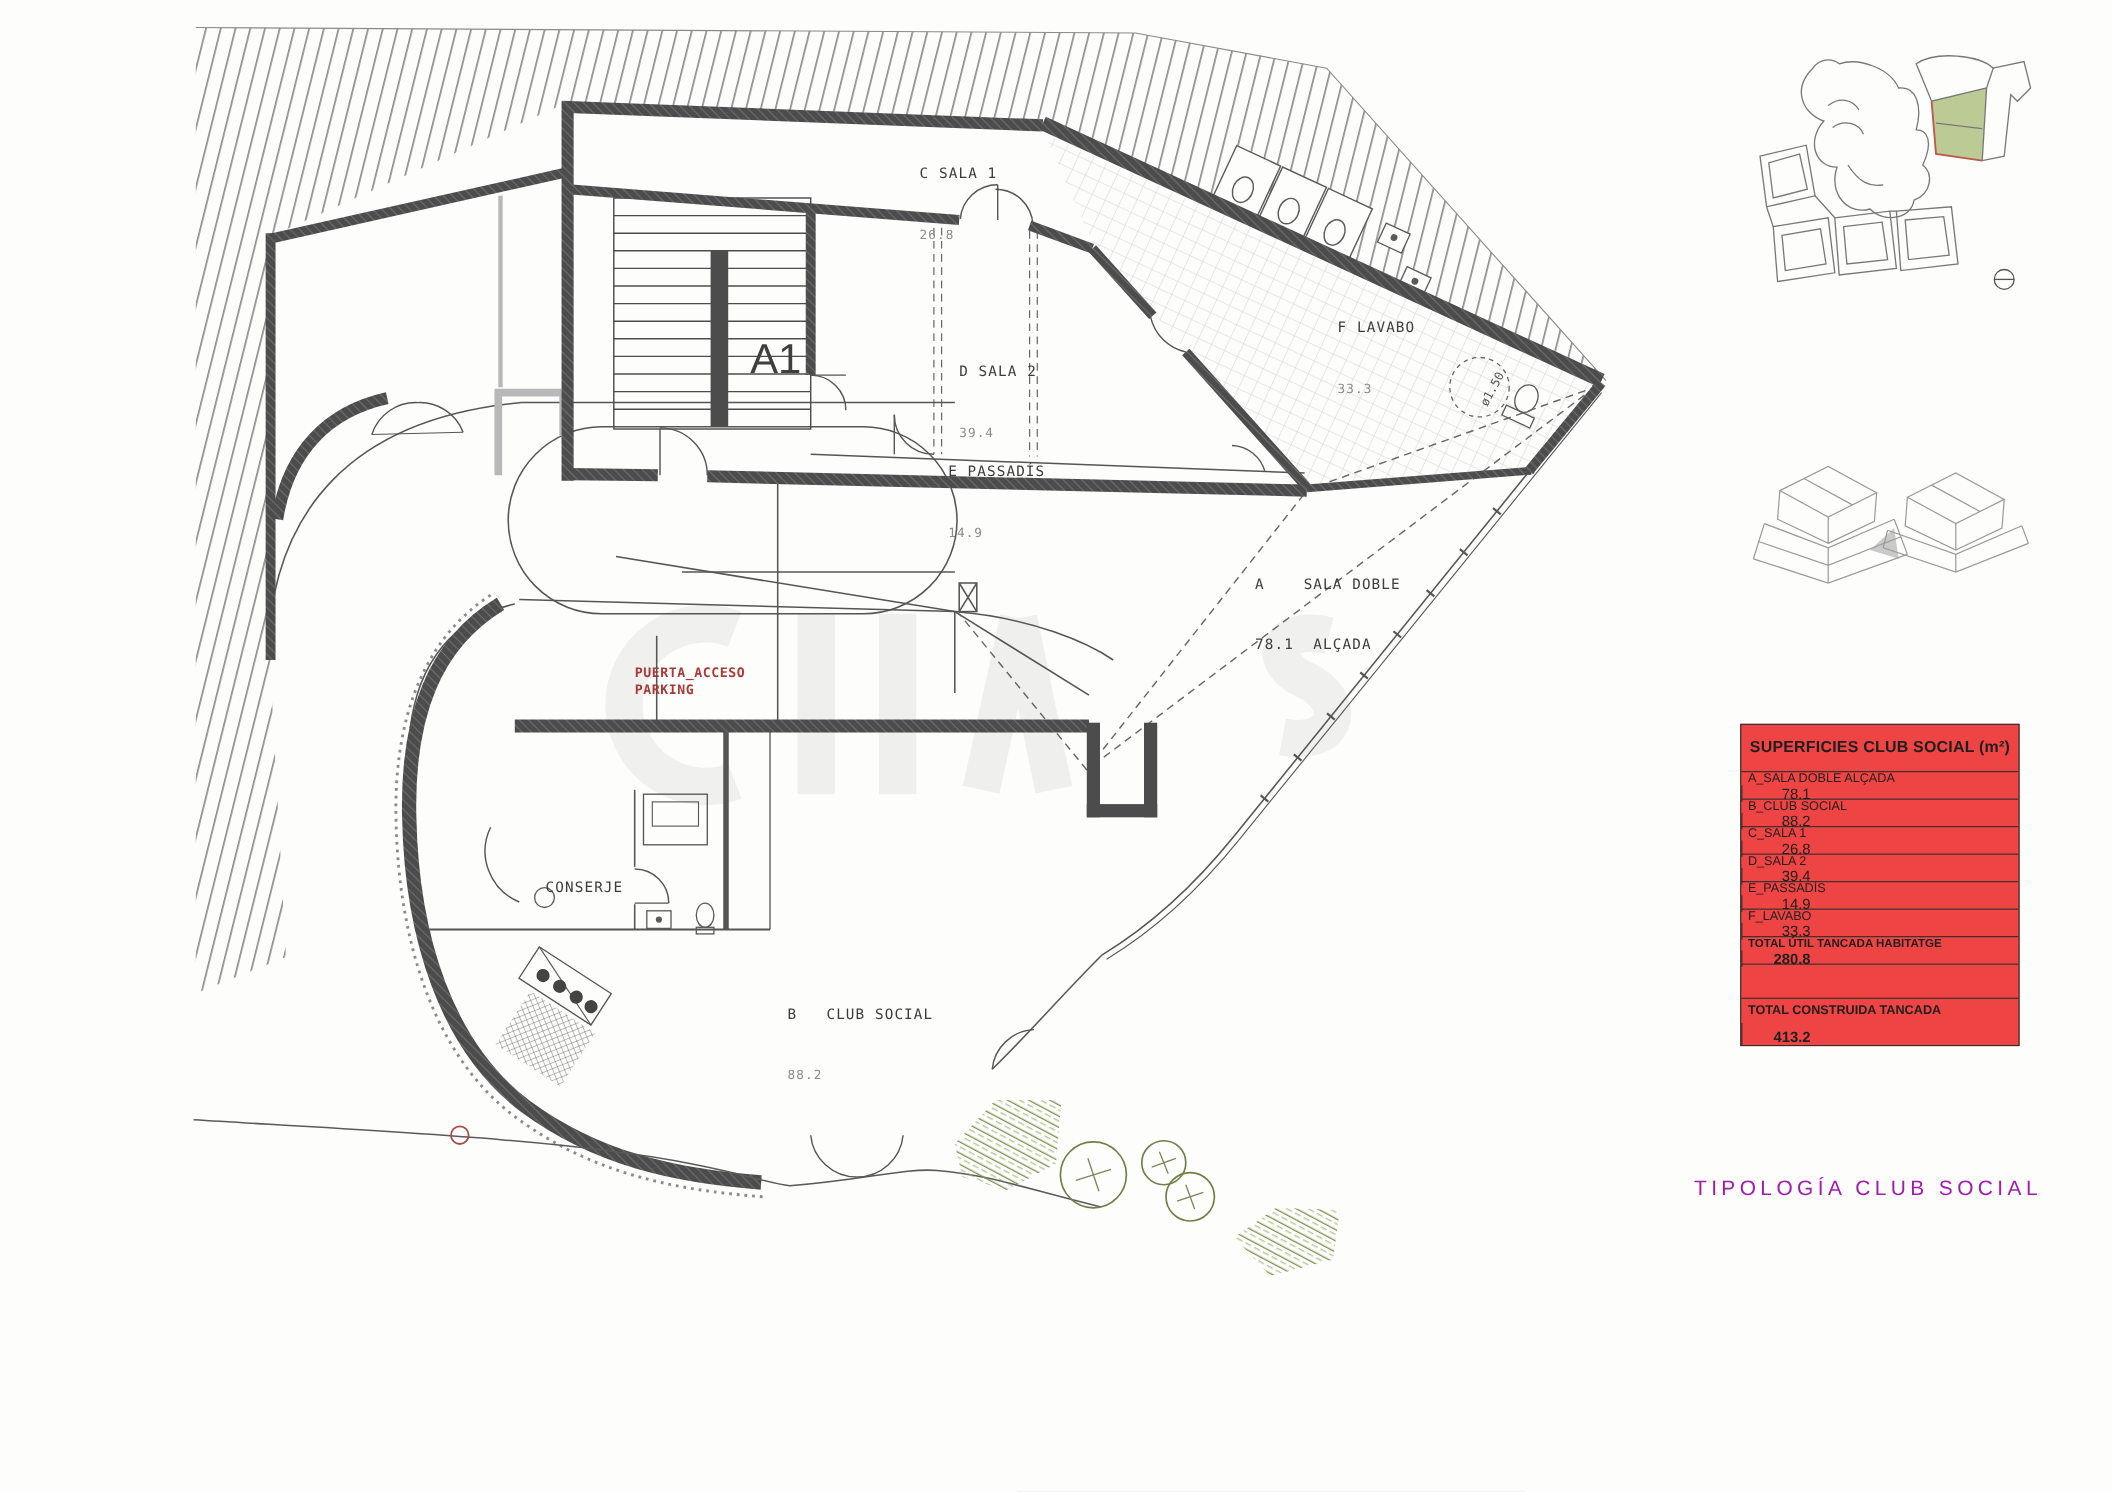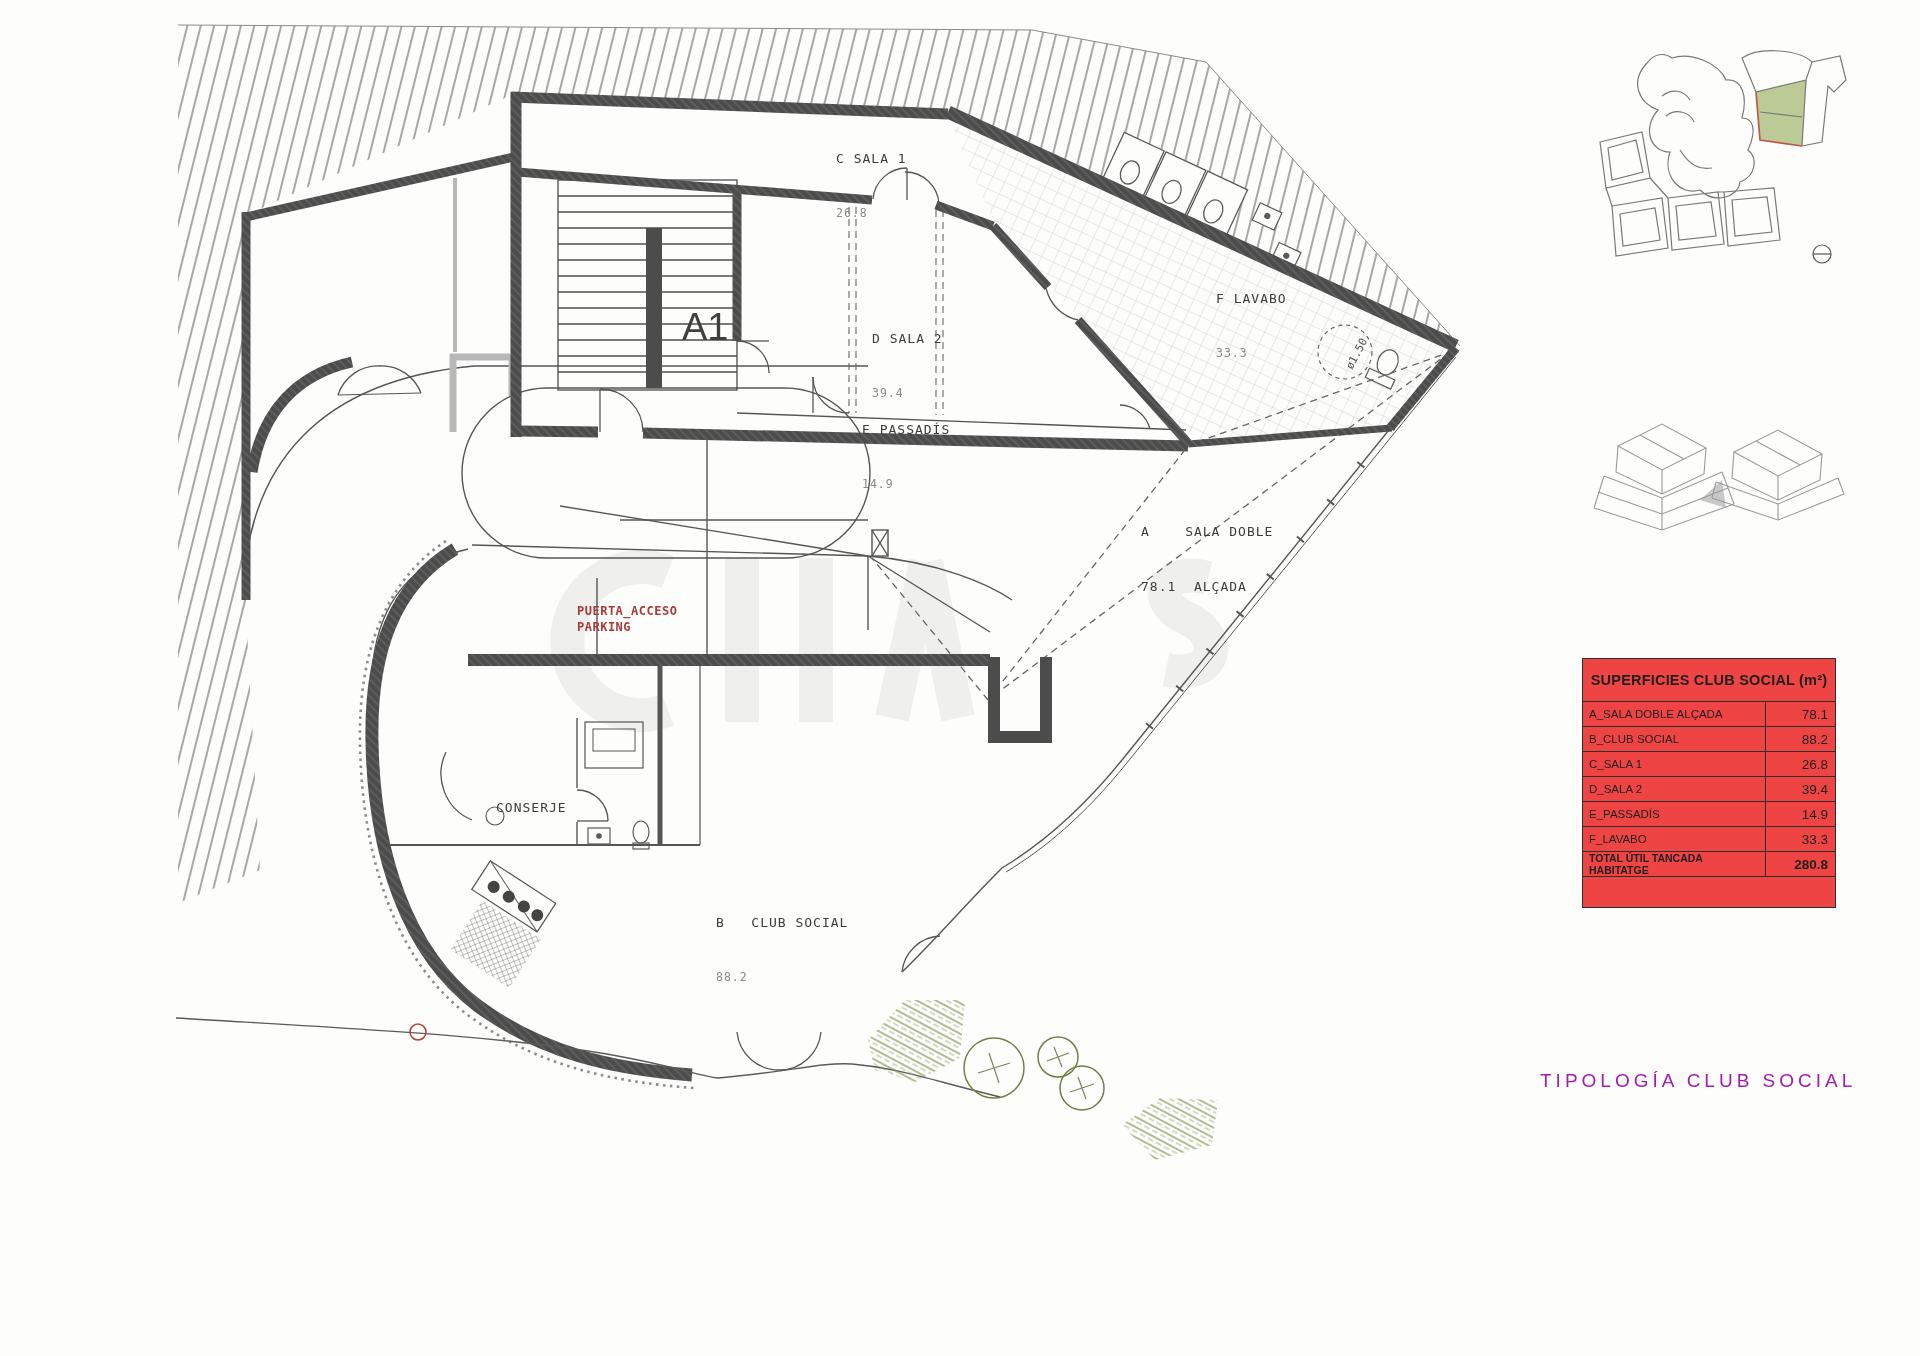--- a/index.html
+++ b/index.html
@@ -13,21 +13,21 @@
              font-weight:bold;color:#a93a38;letter-spacing:0.5px;line-height:1.3;}
   .label-a1{position:absolute;font-family:"Liberation Sans",sans-serif;font-size:38px;
             color:#3f3f3f;text-align:right;}
   .label-typology{position:absolute;font-family:"Liberation Sans",sans-serif;font-size:19px;
                   letter-spacing:4px;color:#a21caf;}
   
   .sum-table{position:absolute;left:1582px;top:658px;width:252px;background:#ef4444;
              border:1.8px solid #2e2e2e;color:#1f1f1f;}
   .t-title{height:42px;display:flex;align-items:center;justify-content:center;
            font-size:14.5px;font-weight:bold;letter-spacing:0.2px;}
-  .t-row{display:flex;border-top:1.5px solid #2e2e2e;height:24px;}
+  .t-row{display:flex;border-top:1.5px solid #2e2e2e;height:24px;flex-direction:column;}
   .t-label{flex:1;display:flex;align-items:center;padding-left:6px;font-size:11.5px;}
   .t-val{width:62px;border-left:1.5px solid #2e2e2e;display:flex;align-items:center;
          justify-content:flex-end;padding-right:7px;font-size:13.5px;}
   .t-total .t-label{font-size:10.5px;font-weight:bold;}
   .t-total .t-val{font-weight:bold;}
   .t-spacer{height:30px;border-top:1.5px solid #2e2e2e;}
   .t-final{height:42px;}
   .t-final .t-label{font-size:11.5px;font-weight:bold;}
   .t-final .t-val{font-size:13.5px;font-weight:bold;align-items:flex-start;padding-top:5px;}
 </style>
@@ -343,16 +343,20 @@
     </div>
     <div class="t-row">
       <div class="t-label">F_LAVABO</div>
       <div class="t-val">33.3</div>
     </div>
     <div class="t-row t-total">
       <div class="t-label">TOTAL ÚTIL TANCADA HABITATGE</div>
       <div class="t-val">280.8</div>
     </div>
     <div class="t-spacer"></div>
+    <div class="t-row t-final">
+      <div class="t-label">TOTAL CONSTRUIDA TANCADA</div>
+      <div class="t-val">413.2</div>
+    </div>
   </div>
 
   <div class="label-typology" style="left:1540px;top:1070px;">TIPOLOGÍA CLUB SOCIAL</div>
 </div>
 
 </body></html>

